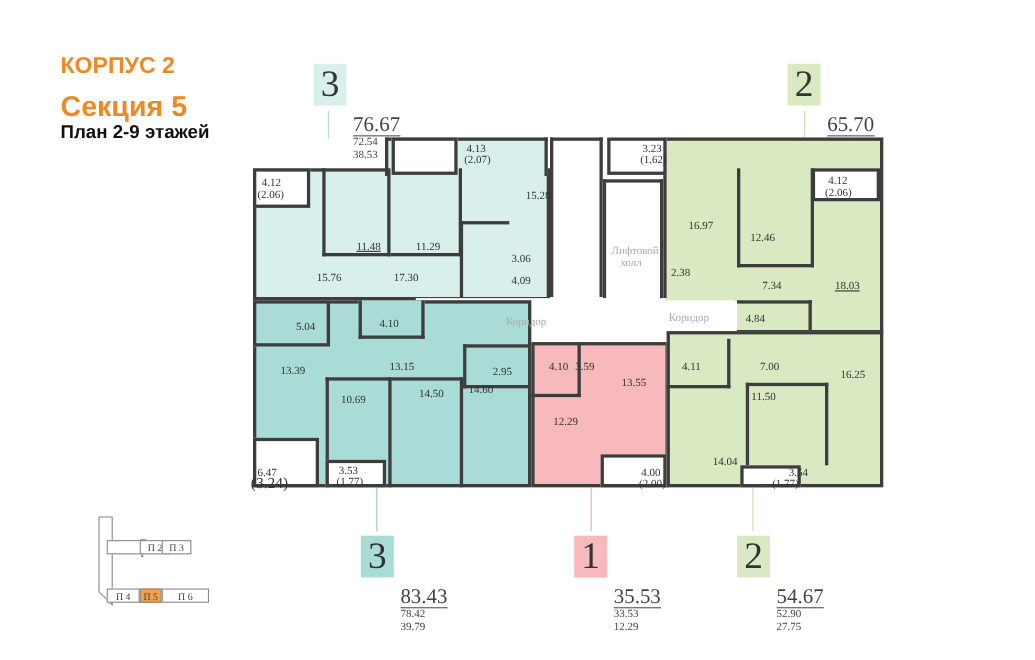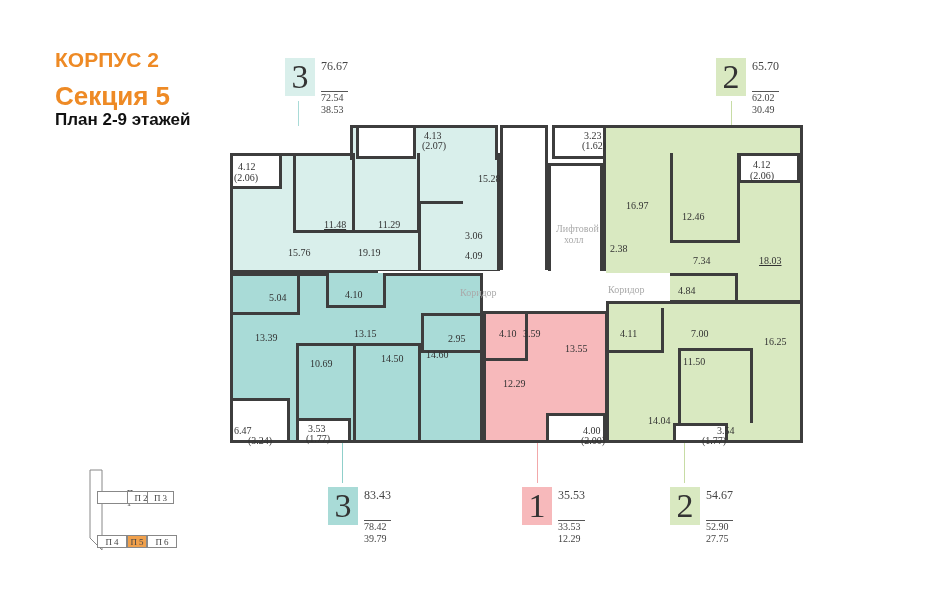--- a/index.html
+++ b/index.html
@@ -4,21 +4,21 @@
 <style>
   html,body{margin:0;padding:0;background:#fff;}
   body{width:941px;height:600px;position:relative;overflow:hidden;font-family:"Liberation Sans",sans-serif;}
   .title{position:absolute;left:55px;font-weight:bold;}
   .t1{top:48px;font-size:21px;color:#ee8a25;}
   .t2{top:81px;font-size:26px;color:#ee8a25;}
   .t3{top:110px;font-size:17px;color:#111;}
   .card{position:absolute;display:flex;align-items:flex-start;}
   .card .num{width:30px;height:38px;display:flex;align-items:center;justify-content:center;font-family:"Liberation Serif",serif;font-size:34px;color:#333;}
   .card .vals{margin-left:6px;font-family:"Liberation Serif",serif;color:#444;}
-  .card .v1{font-size:12px;border-bottom:1px solid #555;line-height:16px;padding-bottom:17px;}
+  .card .v1{font-size:19px;border-bottom:1px solid #555;line-height:16px;padding-bottom:1px;margin-top:48px;}
   .card .v2,.card .v3{font-size:10px;line-height:12px;}
   .stem{position:absolute;width:1px;}
   .plan{position:absolute;left:228px;top:123px;width:575px;height:320px;}
   .room{position:absolute;box-sizing:border-box;border:3px solid #3d3d3d;}
   .lbl{position:absolute;font-family:"Liberation Serif",serif;font-size:10px;color:#333;white-space:nowrap;text-align:left;line-height:11px;}
   .gray{color:#aaa;}
   .mini{position:absolute;font-family:"Liberation Serif",serif;font-size:9px;color:#444;}
   .cell{position:absolute;height:13px;box-sizing:border-box;border:1px solid #888;display:flex;align-items:center;justify-content:center;background:#fff;}
 </style>
 </head>
@@ -118,21 +118,21 @@
   <div class="lbl" style="left:10px;top:38px;">4.12</div>
   <div class="lbl" style="left:6px;top:49px;">(2.06)</div>
   <div class="lbl" style="left:96px;top:96px;text-decoration:underline;">11.48</div>
   <div class="lbl" style="left:150px;top:96px;">11.29</div>
   <div class="lbl" style="left:196px;top:7px;">4.13</div>
   <div class="lbl" style="left:194px;top:17px;">(2.07)</div>
   <div class="lbl" style="left:250px;top:50px;">15.28</div>
   <div class="lbl" style="left:237px;top:107px;">3.06</div>
   <div class="lbl" style="left:237px;top:127px;">4.09</div>
   <div class="lbl" style="left:60px;top:124px;">15.76</div>
-  <div class="lbl" style="left:130px;top:124px;">19.19</div>
+  <div class="lbl" style="left:130px;top:124px;">17.30</div>
 
   <div class="lbl" style="left:356px;top:7px;">3.23</div>
   <div class="lbl" style="left:354px;top:17px;">(1.62)</div>
   <div class="lbl" style="left:398px;top:77px;">16.97</div>
   <div class="lbl" style="left:454px;top:88px;">12.46</div>
   <div class="lbl" style="left:525px;top:36px;">4.12</div>
   <div class="lbl" style="left:522px;top:47px;">(2.06)</div>
   <div class="lbl" style="left:382px;top:120px;">2.38</div>
   <div class="lbl" style="left:465px;top:132px;">7.34</div>
   <div class="lbl" style="left:531px;top:132px;text-decoration:underline;">18.03</div>
@@ -145,21 +145,21 @@
 
   <div class="lbl" style="left:41px;top:169px;">5.04</div>
   <div class="lbl" style="left:117px;top:166px;">4.10</div>
   <div class="lbl" style="left:27px;top:209px;">13.39</div>
   <div class="lbl" style="left:126px;top:205px;">13.15</div>
   <div class="lbl" style="left:220px;top:210px;">2.95</div>
   <div class="lbl" style="left:82px;top:235px;">10.69</div>
   <div class="lbl" style="left:153px;top:230px;">14.50</div>
   <div class="lbl" style="left:198px;top:226px;">14.60</div>
   <div class="lbl" style="left:6px;top:302px;">6.47</div>
-  <div class="lbl" style="left:20px;top:312px;font-size:10px;">(3.24)</div>
+  <div class="lbl" style="left:0;top:312px;font-size:14px;">(3.24)</div>
   <div class="lbl" style="left:80px;top:300px;">3.53</div>
   <div class="lbl" style="left:78px;top:310px;">(1.77)</div>
 
   <div class="lbl" style="left:271px;top:205px;">4.10</div>
   <div class="lbl" style="left:295px;top:205px;">3.59</div>
   <div class="lbl" style="left:337px;top:220px;">13.55</div>
   <div class="lbl" style="left:275px;top:255px;">12.29</div>
   <div class="lbl" style="left:355px;top:302px;">4.00</div>
   <div class="lbl" style="left:353px;top:312px;">(2.00)</div>
 
@@ -174,14 +174,14 @@
 
 <div style="position:absolute;left:88px;top:468px;width:110px;height:90px;">
   <svg width="40" height="90" style="position:absolute;left:0;top:0;">
     <polyline points="2,2 14,2 14,82 2,70 2,2" fill="none" stroke="#888" stroke-width="1"></polyline>
   </svg>
   <div class="cell mini" style="left:9px;top:23px;width:30px;padding-left:32px;">П 1</div>
   <div class="cell mini" style="left:39px;top:23px;width:28px;">П 2</div>
   <div class="cell mini" style="left:59px;top:23px;width:27px;">П 3</div>
   <div class="cell mini" style="left:9px;top:67px;width:30px;">П 4</div>
   <div class="cell mini" style="left:39px;top:67px;width:20px;background:#f0a04b;">П 5</div>
-  <div class="cell mini" style="left:59px;top:67px;width:30px;">П 6</div>
+  <div class="cell mini" style="left:59px;top:67px;width:43px;">П 6</div>
 </div>
 
 </body></html>

